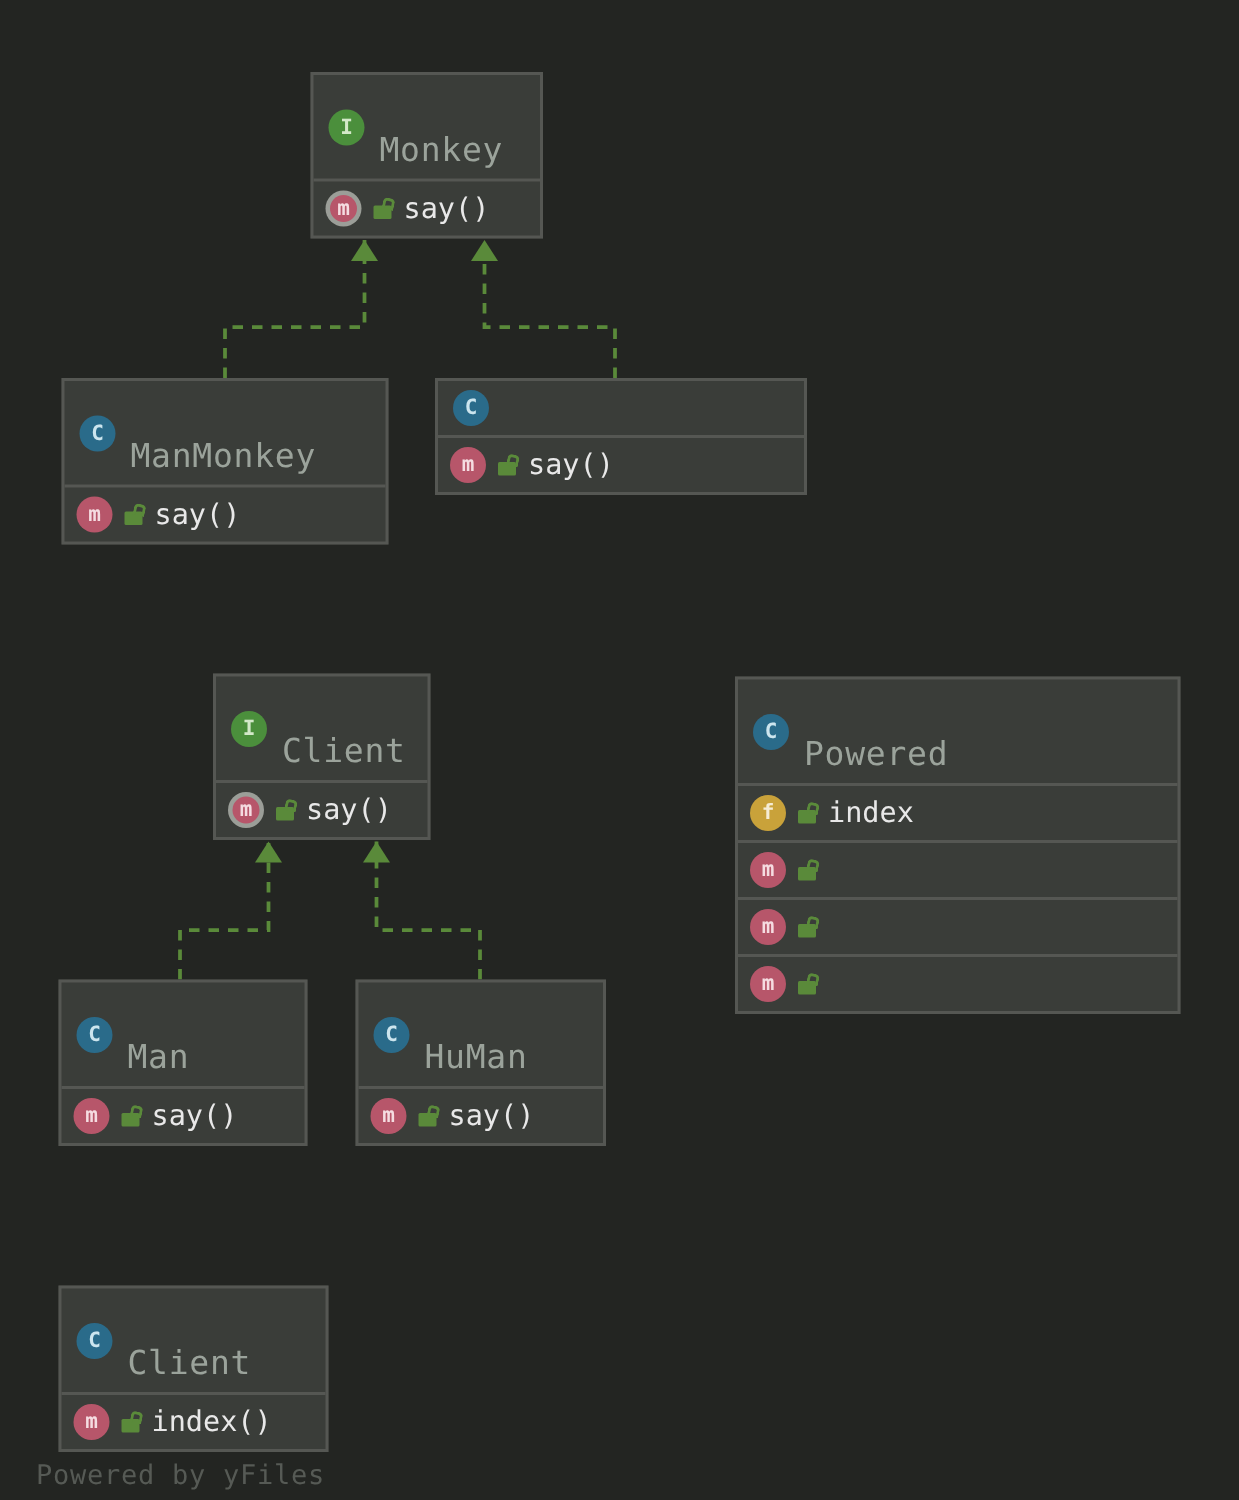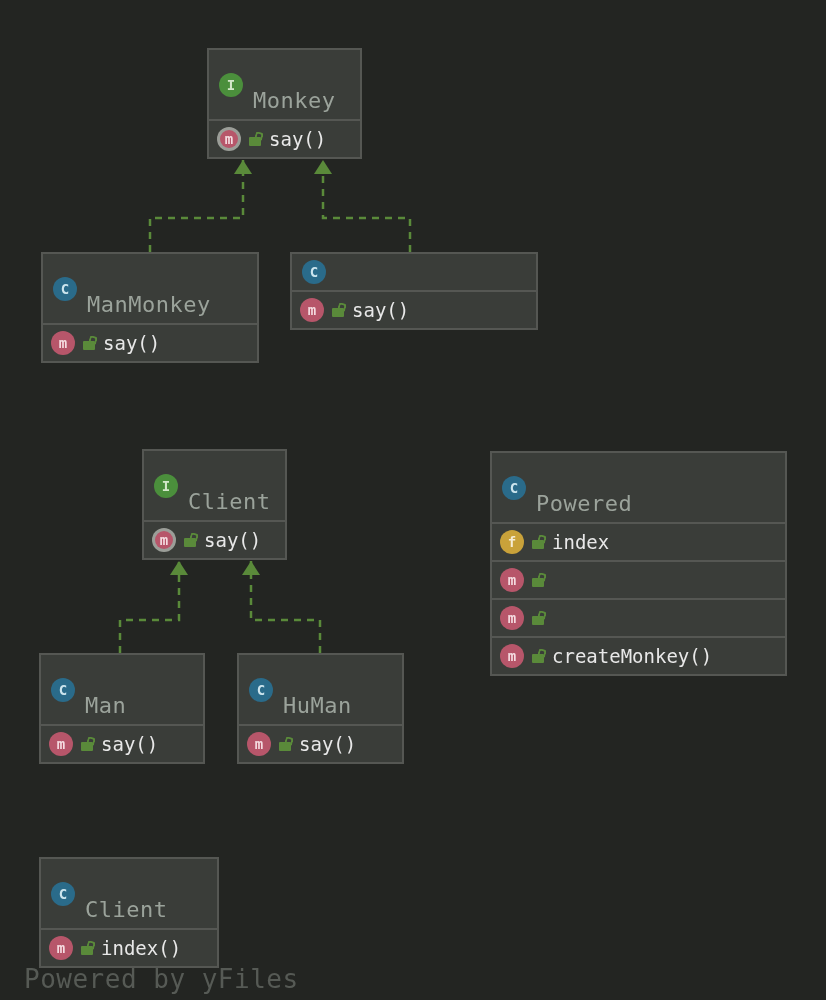--- a/index.html
+++ b/index.html
@@ -115,21 +115,21 @@
   }
   .lock-open::after {
     left: 6px;
     transform: rotate(12deg);
   }
   .footer-text {
     position: absolute;
     left: 24px;
     bottom: 6px;
     color: #565a55;
-    font-size: 26px;
+    font-size: 18px;
     letter-spacing: 0.5px;
     text-align: center;
   }
 </style>
 </head>
 <body>
 
 <div class="canvas">
 
   <svg class="connectors">
@@ -252,21 +252,20 @@
           <span class="type-badge type-m">m</span>
           <span class="lock-icon lock-open"></span>
         </div>
         <div class="member-row" style="border-top: 2px solid rgb(85, 87, 83);">
           <span class="type-badge type-m">m</span>
           <span class="lock-icon lock-open"></span>
         </div>
         <div class="member-row" style="border-top: 2px solid rgb(85, 87, 83);">
           <span class="type-badge type-m">m</span>
           <span class="lock-icon lock-open"></span>
-          <span class="member-text">createMonkey()</span>
         </div>
       </div>
   </div>
 
   <div class="node" id="node-client" style="left: 39px; top: 857px; width: 180px;">
     <div class="node-title">
       <span class="type-badge type-c">C</span>
       <span class="node-title-text">Client</span>
     </div>
     <div class="members" id="members-client">

